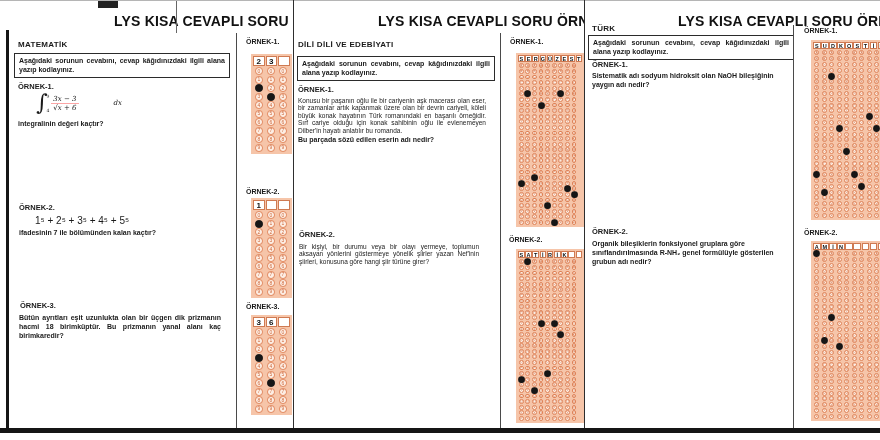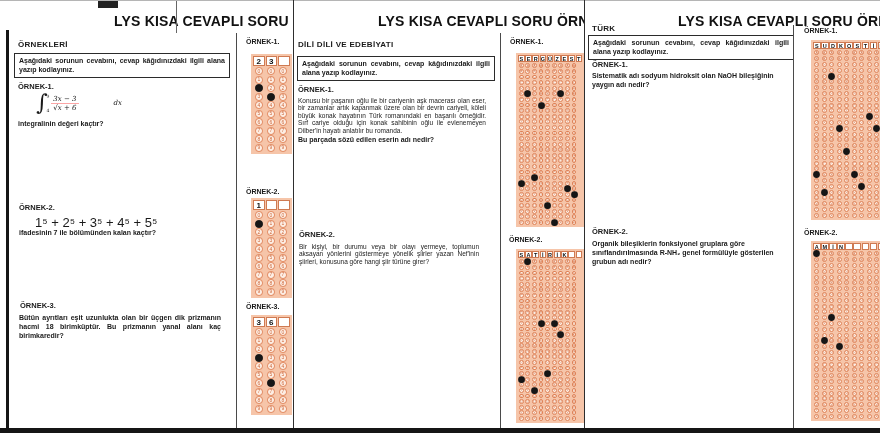--- a/index.html
+++ b/index.html
@@ -10,21 +10,21 @@
   #p2{left:293px;width:291px;}
   #p3{left:584px;width:296px;}
   .abs{position:absolute;}
   .doc-title{position:absolute;font-size:14px;font-weight:bold;white-space:nowrap;letter-spacing:.2px;color:#111;}
   .subject{position:absolute;font-size:8px;font-weight:bold;letter-spacing:.3px;}
   .inst-box{position:absolute;border:1px solid #2b2b2b;padding:3px 4px;font-size:7px;font-weight:bold;
             line-height:8.5px;text-align:justify;}
   .qlabel{position:absolute;font-size:7.5px;font-weight:bold;}
   .qtext{position:absolute;font-size:7px;font-weight:bold;line-height:8.8px;text-align:justify;}
   .para{position:absolute;font-size:6.5px;font-weight:normal;line-height:7.4px;text-align:justify;color:#222;}
-  .expr{position:absolute;font-size:13px;}
+  .expr{position:absolute;font-size:10px;}
   .ans-label{position:absolute;font-size:7px;font-weight:bold;}
   .vline{position:absolute;width:1px;background:#4a4a4a;}
   .hline{position:absolute;background:#151515;}
   
   .math{position:absolute;display:inline-flex;align-items:center;font-family:"DejaVu Serif",serif;font-style:italic;}
   .int-sign{font-size:22px;line-height:22px;font-style:normal;font-weight:normal;}
   .int-bounds{display:inline-flex;flex-direction:column;justify-content:space-between;height:19px;
               font-size:4.5px;font-style:normal;margin-left:-1px;margin-right:2px;}
   .frac{display:inline-flex;flex-direction:column;text-align:center;font-size:7px;line-height:8px;}
   .frac .num{border-bottom:1px solid #fca5a5;padding:0 2px 0;}
@@ -62,21 +62,21 @@
 <body>
 
 <div id="canvas">
 
   <div class="page" id="p1">
     <div class="doc-title" style="left:114px;top:13px;">LYS KISA CEVAPLI SORU ÖRNEKLERİ</div>
     <div class="abs" style="left:98px;top:0;width:20px;height:8px;background:#222;"></div>
     <div class="abs" style="left:176px;top:0;width:1px;height:33px;background:#666;"></div>
     <div class="abs" style="left:6px;top:30px;width:3px;height:398px;background:#151515;"></div>
 
-    <div class="subject" style="left:18px;top:40px;">ÖRNEKLERİ</div>
+    <div class="subject" style="left:18px;top:40px;">MATEMATİK</div>
     <div class="inst-box" style="left:14px;top:53px;width:206px;">Aşağıdaki sorunun cevabını, cevap kâğıdınızdaki ilgili alana yazıp kodlayınız.</div>
 
     <div class="qlabel" style="left:18px;top:82px;">ÖRNEK-1.</div>
     <span class="math" style="left:36px;top:92px;">
       <span class="int-sign">∫</span>
       <span class="int-bounds">
         <span>9</span>
         <span>4</span>
       </span>
       <span class="frac">

